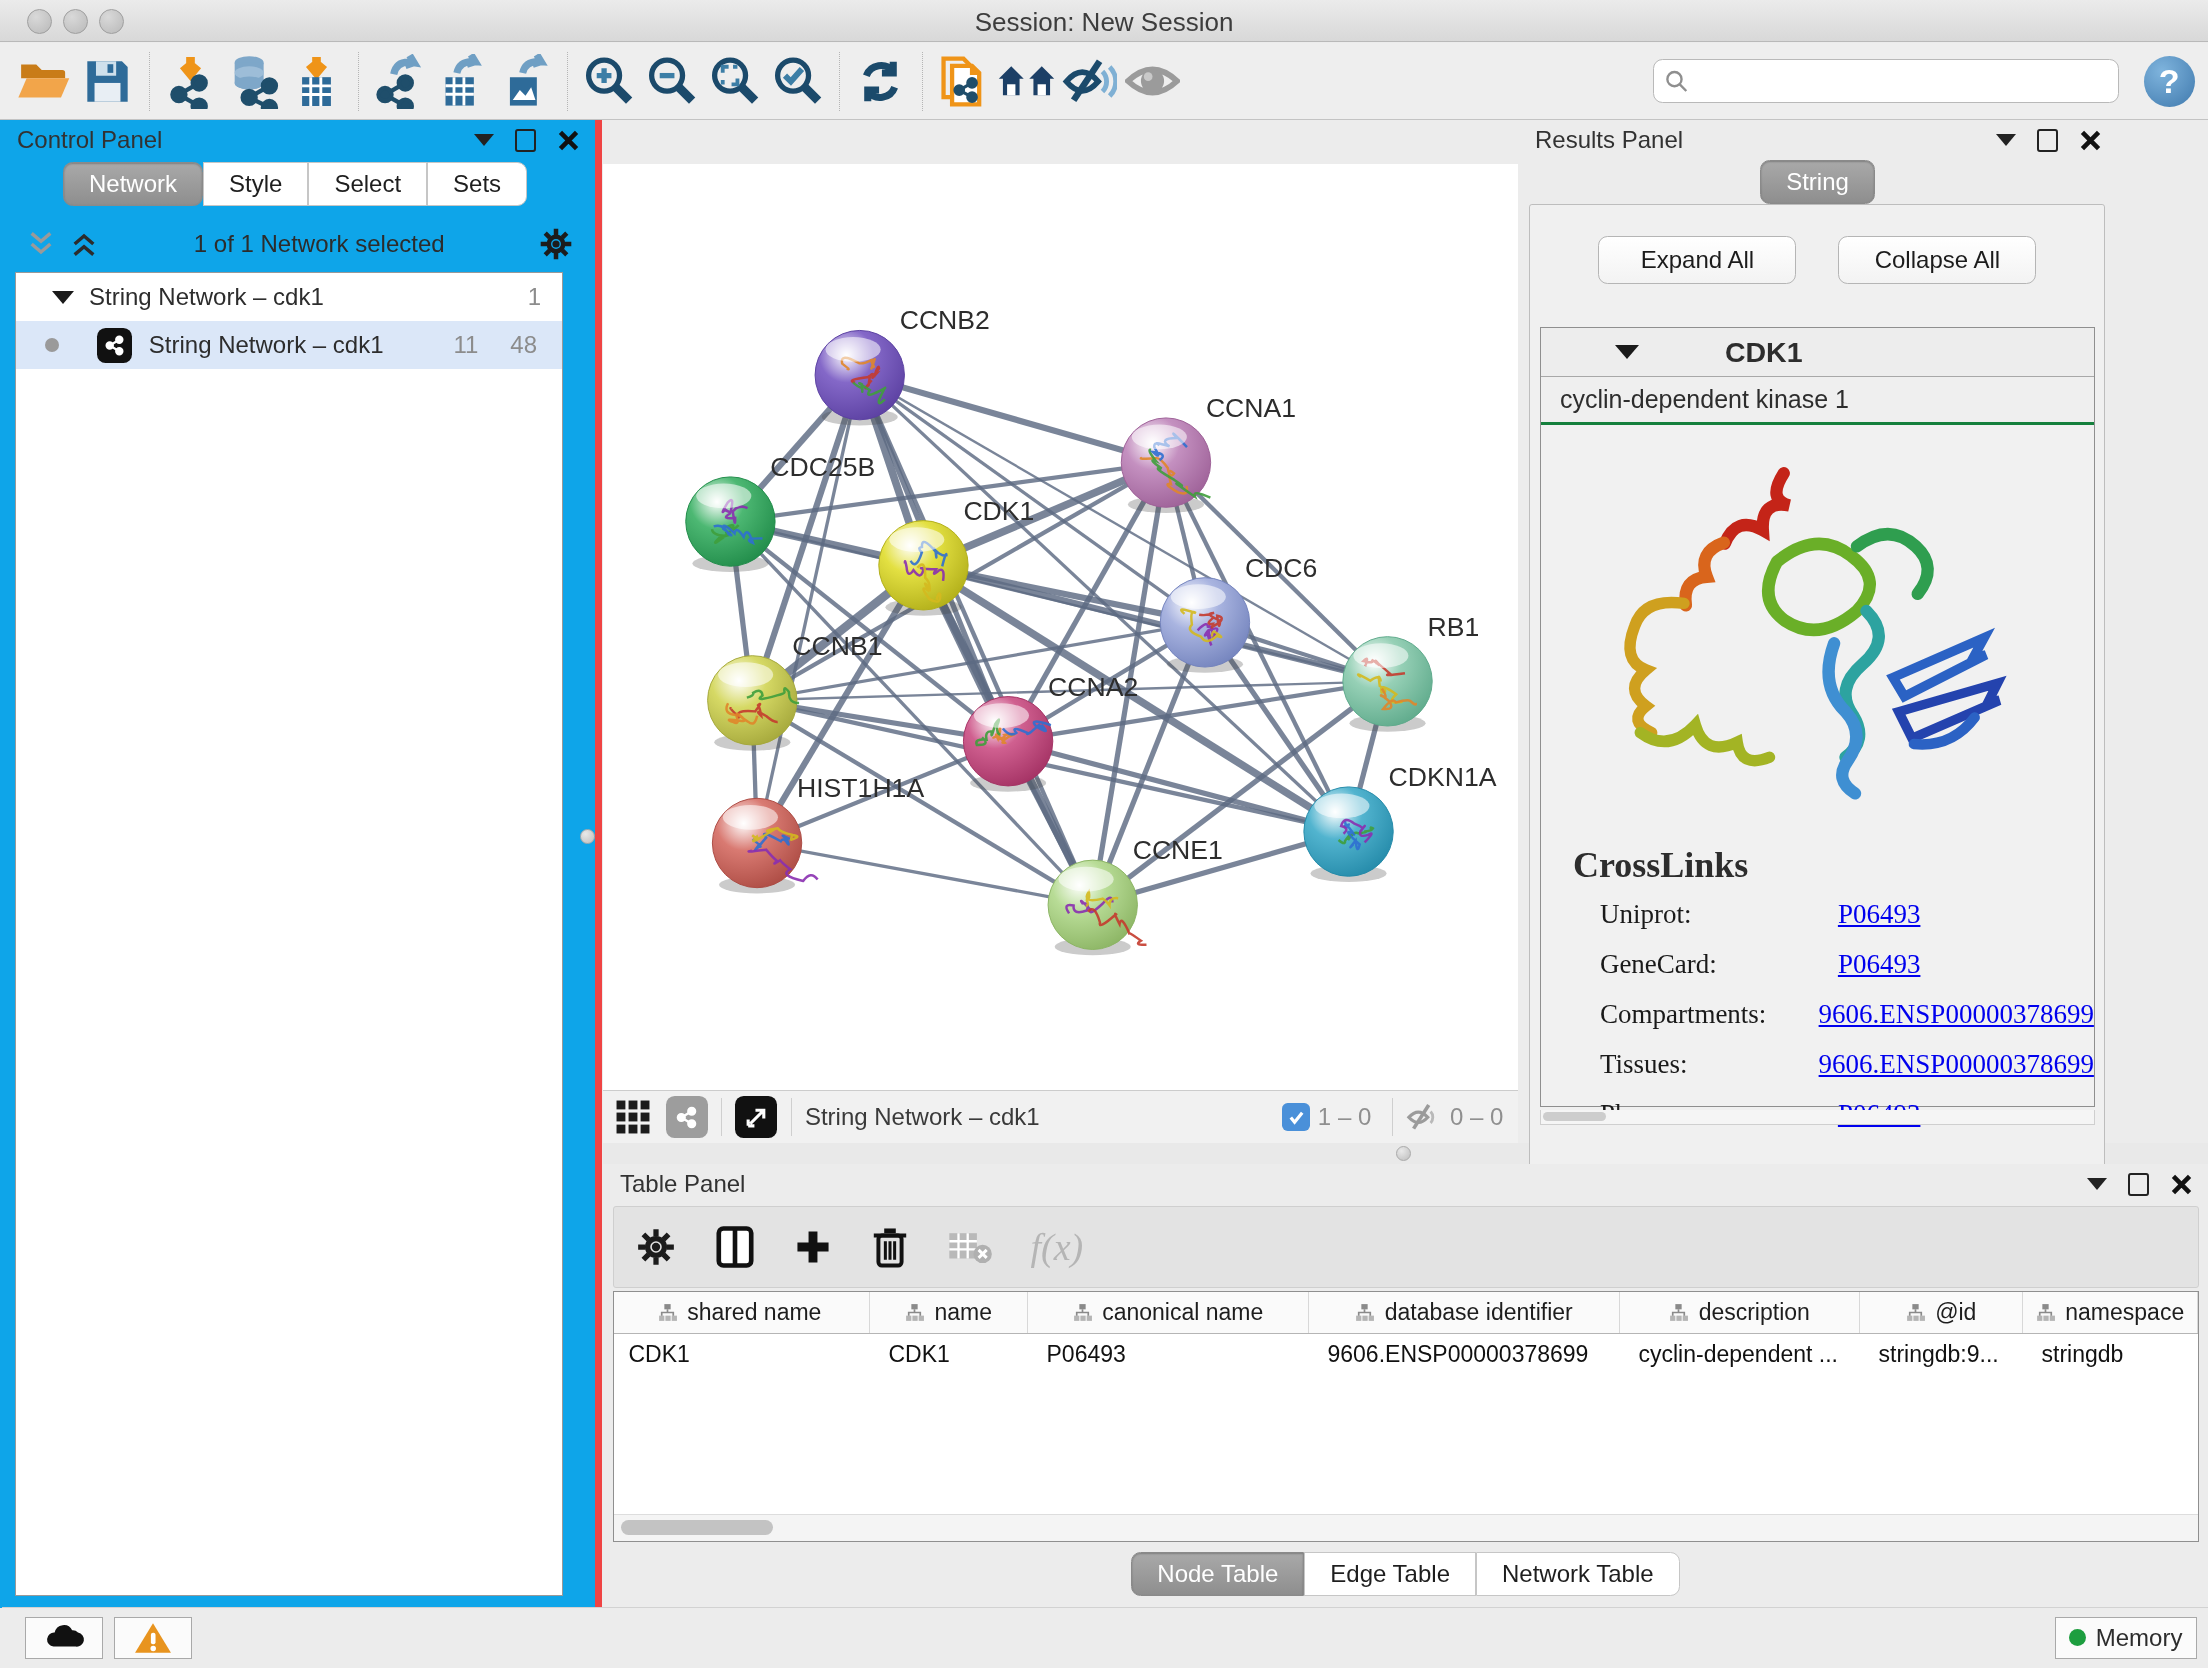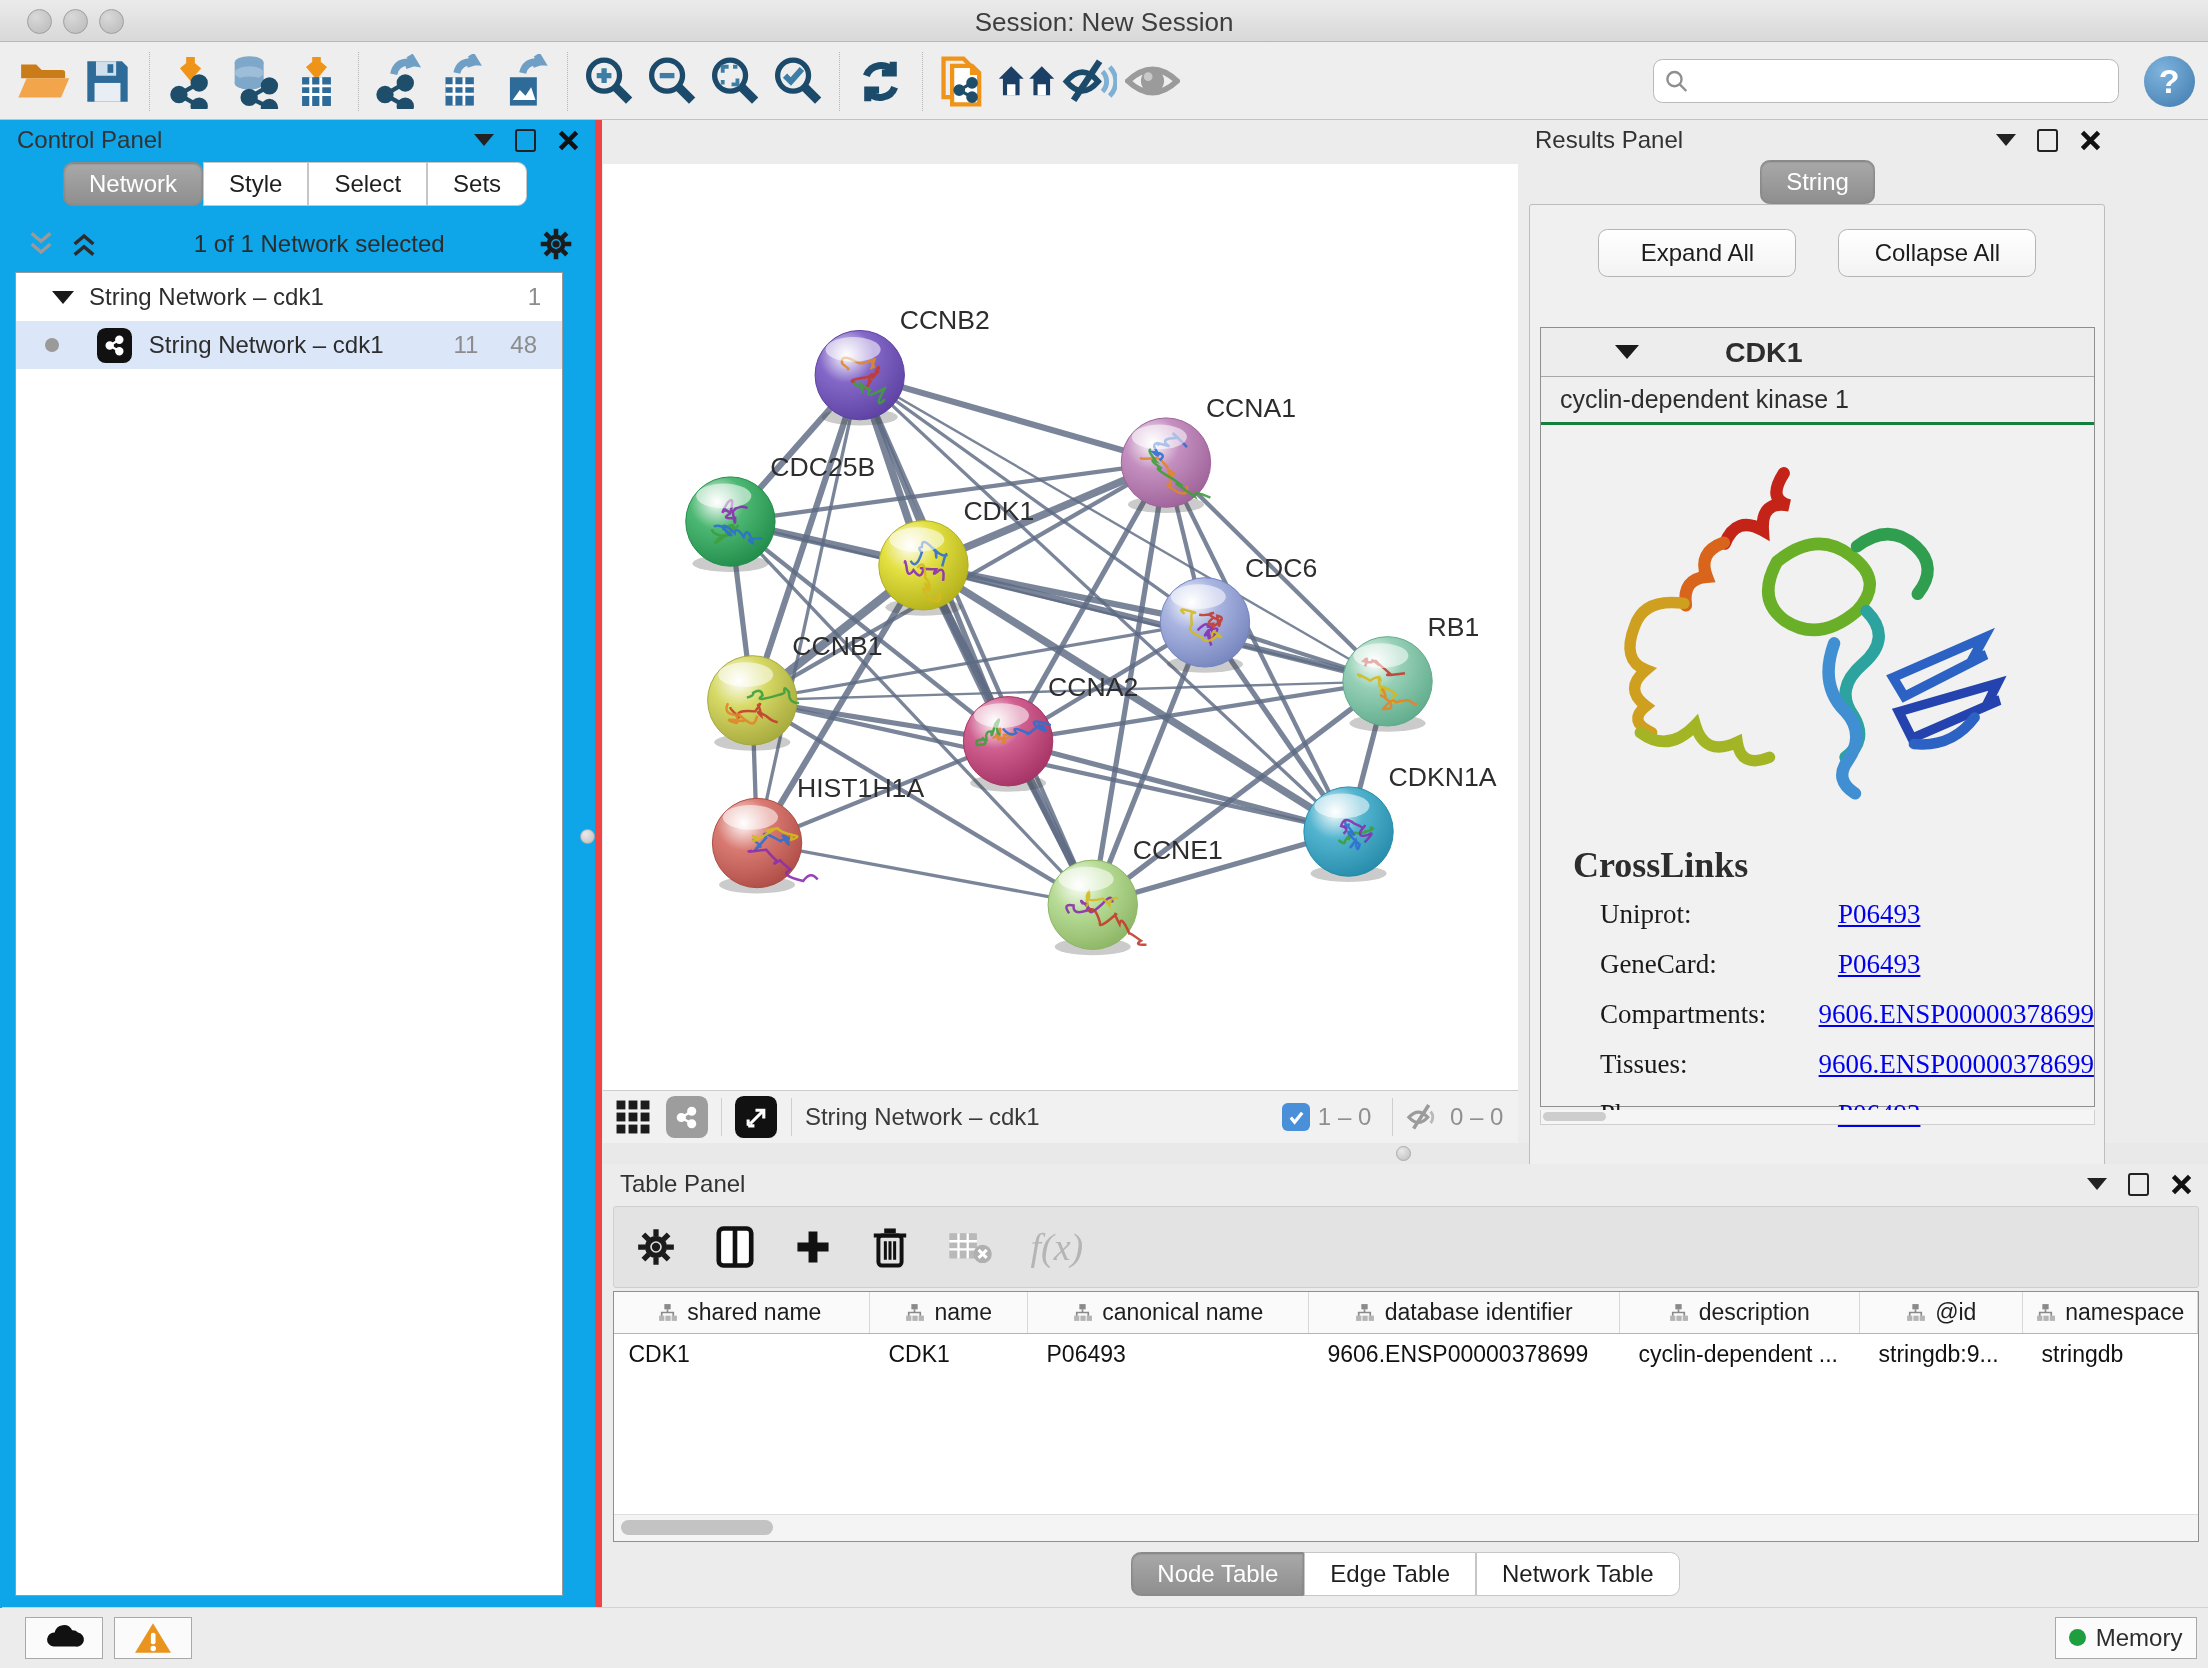--- a/index.html
+++ b/index.html
@@ -66,21 +66,21 @@
   .h-splitter { position:absolute; left:603px; top:1143px; width:1605px; height:21px; background:#e9e9e9; }
   .v-splitter-r { position:absolute; left:1592px; top:120px; width:17px; height:1023px; background:#e9e9e9; }
   .handle-dot { position:absolute; width:15px; height:15px; border-radius:50%;
     background:radial-gradient(circle at 35% 30%, #e9e9e9, #bdbdbd); border:1px solid #aaa; }
 
   
   .results-panel { position:absolute; left:1518px; top:120px; width:599px; height:1023px; background:#ececec; }
   .rp-tab-row { position:absolute; top:40px; width:100%; display:flex; justify-content:center; }
   .rp-card { position:absolute; left:11.4px; top:84px; width:576px; height:1039px; background:#f0f0f0;
     border:1.9px solid #bdbdbd; border-radius:2.9px; }
-  .rp-buttons { display:flex; justify-content:center; gap:42px; margin-top:24px; }
+  .rp-buttons { display:flex; justify-content:center; gap:42px; margin-top:31px; }
   .rp-btn { min-width:198px; height:48px; background:linear-gradient(#ffffff,#f3f3f3); border:1px solid #b5b5b5;
     border-radius:9.5px; font-size:24px; color:#1c1c1c; display:flex; align-items:center; justify-content:center;
     padding:0 23px; }
   .rp-section { position:absolute; left:9.5px; top:122px; width:555px; height:780px; border:1.9px solid #8f8f8f;
     background:#f1f1f1; }
   .rp-sec-head { height:49px; display:flex; align-items:center; border-bottom:1px solid #a8a8a8; background:#ededed; }
   .rp-gene { font-size:28.5px; font-weight:bold; margin-left:86px; }
   .rp-desc { height:48px; display:flex; align-items:center; font-size:25px; padding-left:19px;
     border-bottom:3px solid #15803d; background:#efefef; }
   .rp-img { height:409px; display:flex; align-items:center; justify-content:center; }

